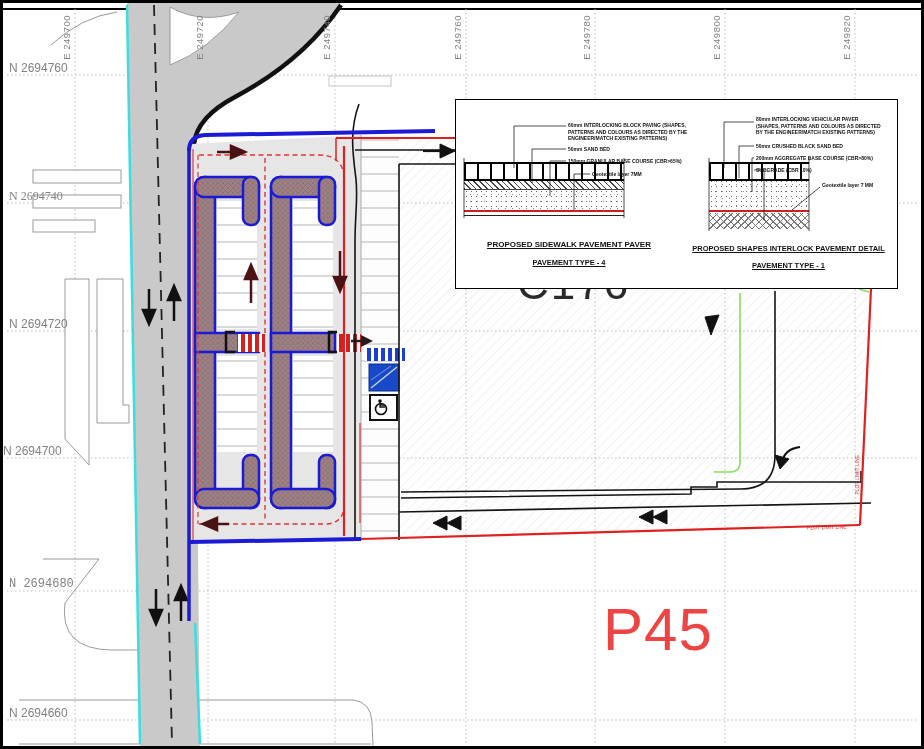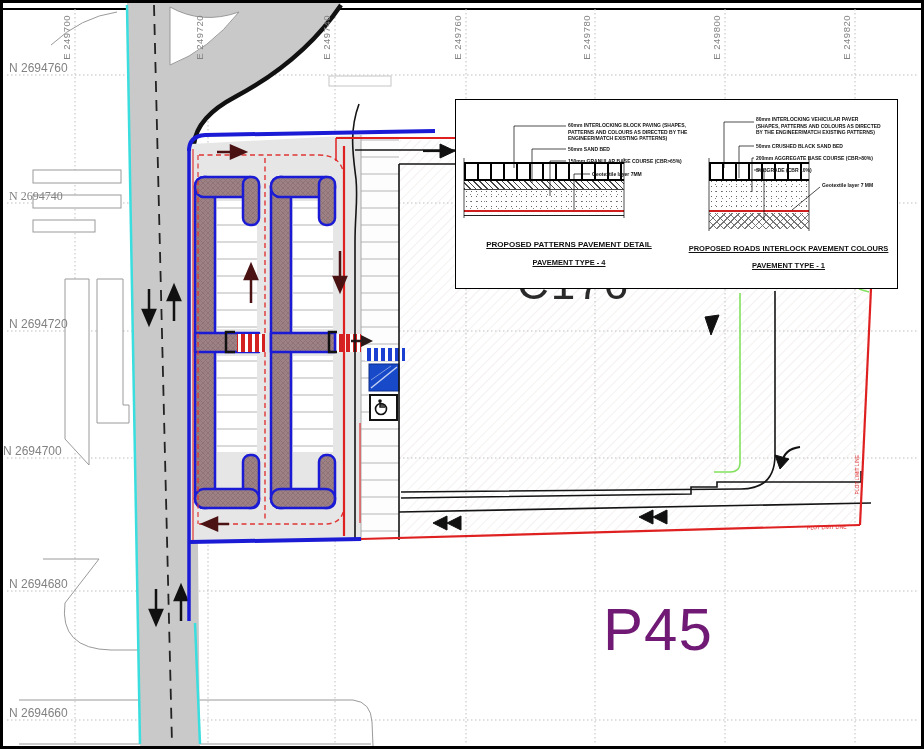--- a/index.html
+++ b/index.html
@@ -2,21 +2,21 @@
 <html><head>
 <meta charset="utf-8">
 <style>
   html,body{margin:0;padding:0;background:#fff;font-family:"Liberation Sans",sans-serif;}
   .sheet{position:relative;width:918px;height:743px;border:3px solid #000;overflow:hidden;background:#fff;}
   .toprule{position:absolute;left:0;top:5px;width:100%;height:2px;background:#000;}
   svg.plan{position:absolute;left:0;top:0;z-index:0;}
   .vlabel{position:absolute;writing-mode:vertical-rl;transform:rotate(180deg);font-size:9.5px;color:#828282;letter-spacing:.5px;z-index:2;}
   .hlabel{position:absolute;font-size:12px;color:#828282;z-index:2;}
   .bldg-label{position:absolute;left:514px;top:256px;font-size:44px;color:#2a2a2a;letter-spacing:2px;z-index:1;}
-  .plot-label{position:absolute;left:600px;top:592px;font-size:60px;color:#701a75;letter-spacing:1px;z-index:1;}
+  .plot-label{position:absolute;left:600px;top:592px;font-size:60px;color:#ef4444;letter-spacing:1px;z-index:1;}
   .pll-v{position:absolute;left:851px;top:452px;writing-mode:vertical-rl;transform:rotate(180deg);font-size:5px;color:#df2020;z-index:3;}
   .pll-h{position:absolute;left:804px;top:521px;font-size:5px;color:#df2020;transform:rotate(-1.5deg);z-index:3;}
   
   .panel{position:absolute;left:452px;top:96px;width:441px;height:188px;background:#fff;border:1.5px solid #000;z-index:10;}
   .panel *{position:absolute;}
   .blocks{height:15px;border-top:2px solid #000;border-bottom:2px solid #000;
           background:repeating-linear-gradient(90deg,#000 0 2px,#fff 2px 13px);}
   .sandhatch{height:8px;border-bottom:1px solid #444;
           background:repeating-linear-gradient(45deg,#444 0 1px,transparent 1px 4px);}
   .speckle{background-image:radial-gradient(circle,#666 .7px,transparent .9px),radial-gradient(circle,#888 .6px,transparent .8px);
@@ -232,21 +232,21 @@
   <div class="vlabel" style="left:318px;top:12px;">E 249740</div>
   <div class="vlabel" style="left:449px;top:12px;">E 249760</div>
   <div class="vlabel" style="left:578px;top:12px;">E 249780</div>
   <div class="vlabel" style="left:708px;top:12px;">E 249800</div>
   <div class="vlabel" style="left:838px;top:12px;">E 249820</div>
 
   <div class="hlabel" style="left:6px;top:58px;">N 2694760</div>
   <div class="hlabel" style="left:6px;top:186px;font-family:Liberation Serif, serif;">N 2694740</div>
   <div class="hlabel" style="left:6px;top:314px;">N 2694720</div>
   <div class="hlabel" style="left:0;top:441px;">N 2694700</div>
-  <div class="hlabel" style="left:6px;top:574px;">N 2694680</div>
+  <div class="hlabel" style="left:6px;top:574px;font-family:Liberation Mono, monospace;">N 2694680</div>
   <div class="hlabel" style="left:6px;top:703px;text-align:right;">N 2694660</div>
 
   <div class="bldg-label">C176</div>
   <div class="plot-label">P45</div>
   <div class="pll-v">PLOT LIMIT LINE</div>
   <div class="pll-h">PLOT LIMIT LINE</div>
 
   <div class="panel">
 
     <div class="blocks" style="left:8px;top:62px;width:160px;"></div>
@@ -282,18 +282,18 @@
     <div class="callout" style="left:112px;top:46px;width:120px;">50mm SAND BED</div>
     <div class="callout" style="left:112px;top:58px;width:130px;">150mm GRANULAR BASE COURSE (CBR&gt;65%)</div>
     <div class="callout" style="left:136px;top:71px;width:100px;">Geotextile layer 7MM</div>
 
     <div class="callout" style="left:300px;top:16px;width:125px;">80mm INTERLOCKING VEHICULAR PAVER (SHAPES, PATTERNS AND COLOURS AS DIRECTED BY THE ENGINEER/MATCH EXISTING PATTERNS)</div>
     <div class="callout" style="left:300px;top:43px;width:120px;">50mm CRUSHED BLACK SAND BED</div>
     <div class="callout" style="left:300px;top:55px;width:125px;">200mm AGGREGATE BASE COURSE (CBR&gt;80%)</div>
     <div class="callout" style="left:300px;top:67px;width:110px;">SUBGRADE (CBR 10%)</div>
     <div class="callout" style="left:366px;top:82px;width:70px;">Geotextile layer 7 MM</div>
 
-    <div class="ptitle" style="left:8px;top:140px;width:210px;">PROPOSED PATTERNS PAVEMENT DETAIL</div>
+    <div class="ptitle" style="left:8px;top:140px;width:210px;">PROPOSED SIDEWALK PAVEMENT PAVER</div>
     <div class="psub" style="left:8px;top:158px;width:210px;">PAVEMENT TYPE - 4</div>
-    <div class="ptitle" style="left:230px;top:144px;width:205px;font-size:7.5px;">PROPOSED ROADS INTERLOCK PAVEMENT COLOURS</div>
+    <div class="ptitle" style="left:230px;top:144px;width:205px;font-size:7.5px;">PROPOSED SHAPES INTERLOCK PAVEMENT DETAIL</div>
     <div class="psub" style="left:230px;top:161px;width:205px;">PAVEMENT TYPE - 1</div>
   </div>
 </div>
 
 </body></html>

